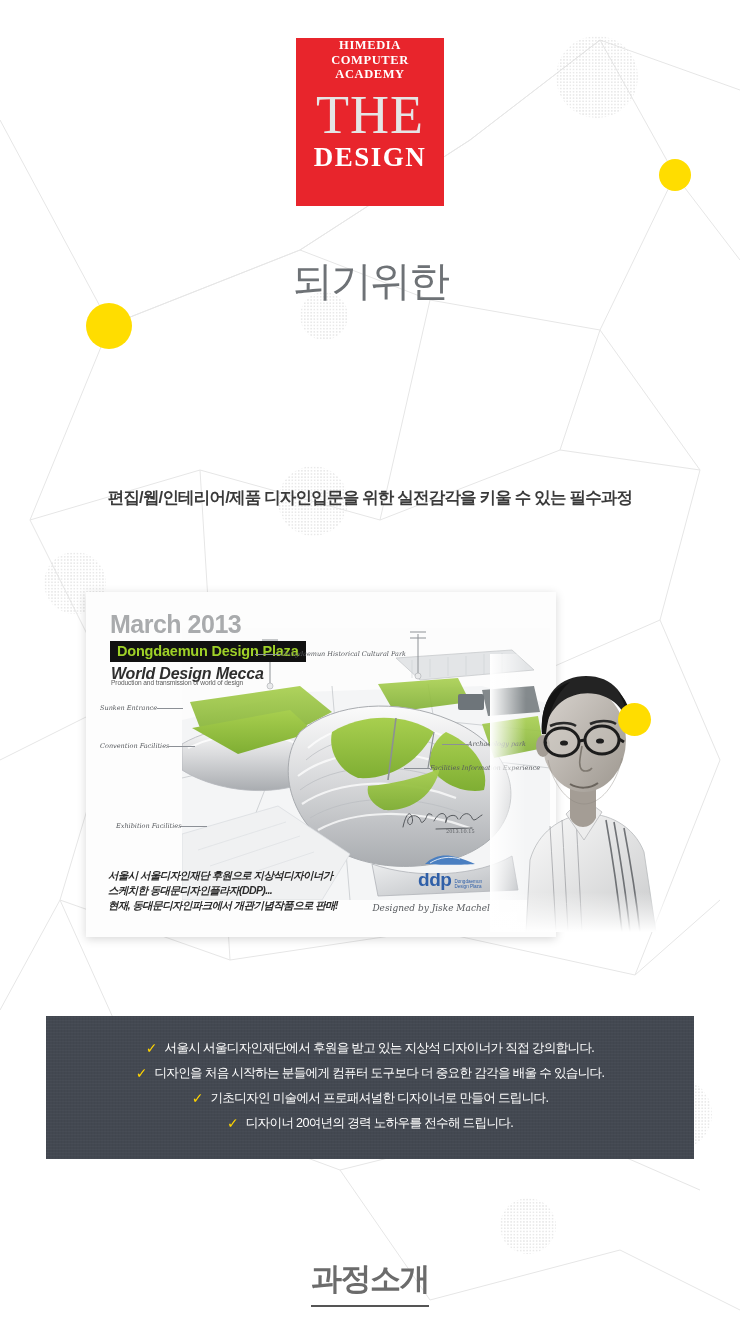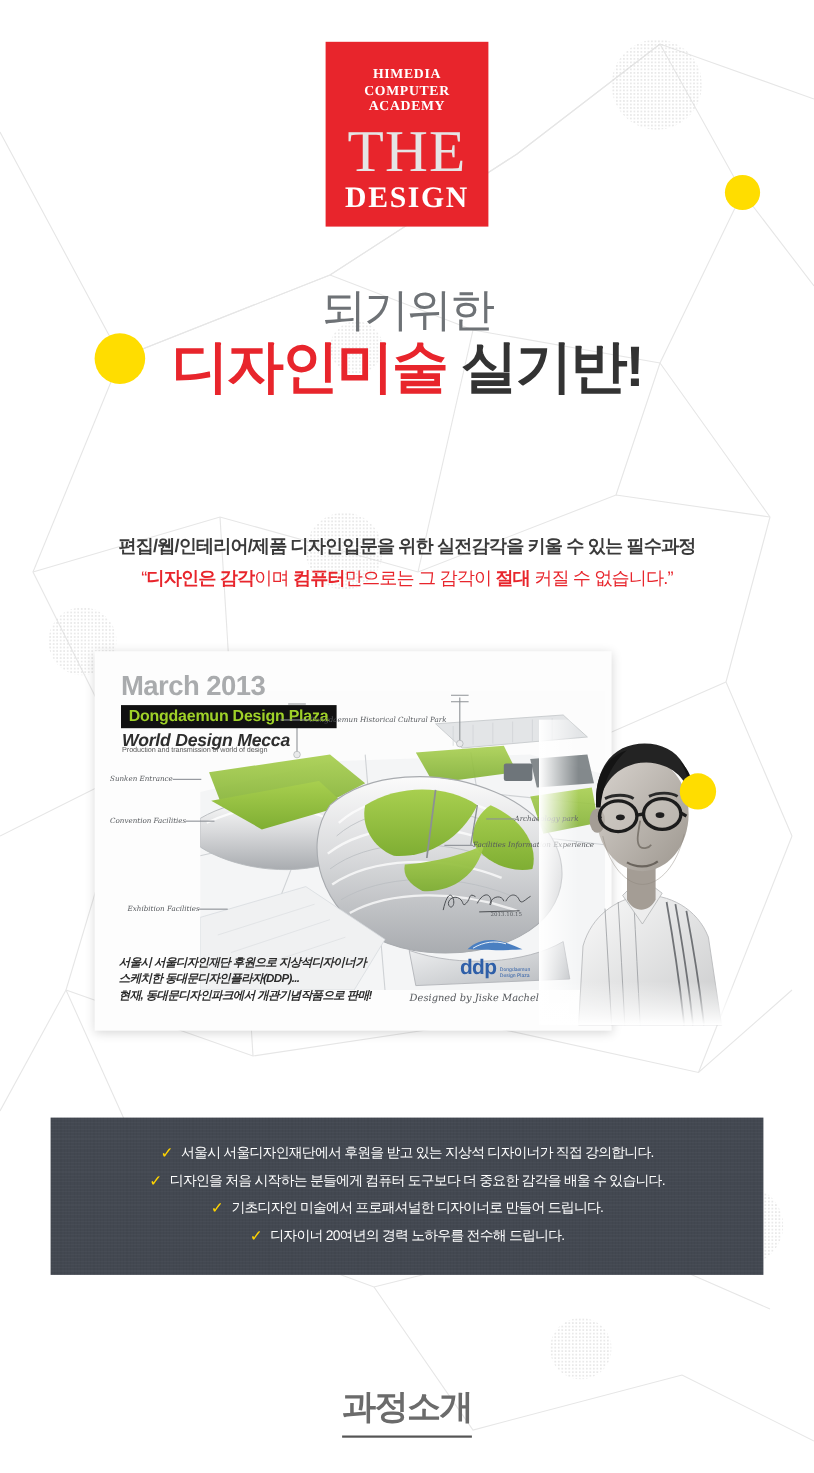--- a/index.html
+++ b/index.html
@@ -49,21 +49,20 @@
     position: absolute;
     left: 296px;
     top: 38px;
     width: 148px;
     height: 168px;
     background: #e8252c;
     display: flex;
     flex-direction: column;
     align-items: center;
     justify-content: flex-start;
-    padding-top: 22px;
   }
   .logo-sub {
     color: #ffffff;
     font-family: "Liberation Serif", "DejaVu Serif", serif;
     font-weight: bold;
     font-size: 12.5px;
     line-height: 14.5px;
     letter-spacing: 0.6px;
     text-align: center;
   }
@@ -400,28 +399,24 @@
   <div class="logo-block">
     <div class="logo-sub">HIMEDIA</div>
     <div class="logo-sub">COMPUTER</div>
     <div class="logo-sub">ACADEMY</div>
     <div class="logo-the">THE</div>
     <div class="logo-design">DESIGN</div>
   </div>
 
   <div class="headline">
     <div class="hl-line2">되기위한</div>
-    <div class="hl-line3">
-      <span class="red">디자인미술</span><span class="dark"> 실기반!</span>
-    </div>
   </div>
 
   <div class="subtitle">
     <div class="sub-line1">편집/웹/인테리어/제품 디자인입문을 위한 실전감각을 키울 수 있는 필수과정</div>
-    <div class="sub-line2"><span>“</span><b>디자인은 감각</b><span>이며 </span><b>컴퓨터</b><span>만으로는 그 감각이 </span><b>절대</b><span> 커질 수 없습니다.</span><span>”</span></div>
   </div>
 
   <div class="poster-area">
 
     <div class="poster-card">
       <div class="poster-inner">
 
         <svg class="ddp-render" viewBox="0 0 368 272" xmlns="http://www.w3.org/2000/svg">
           <defs>
             <linearGradient id="silver1" x1="0" y1="0" x2="0" y2="1">

